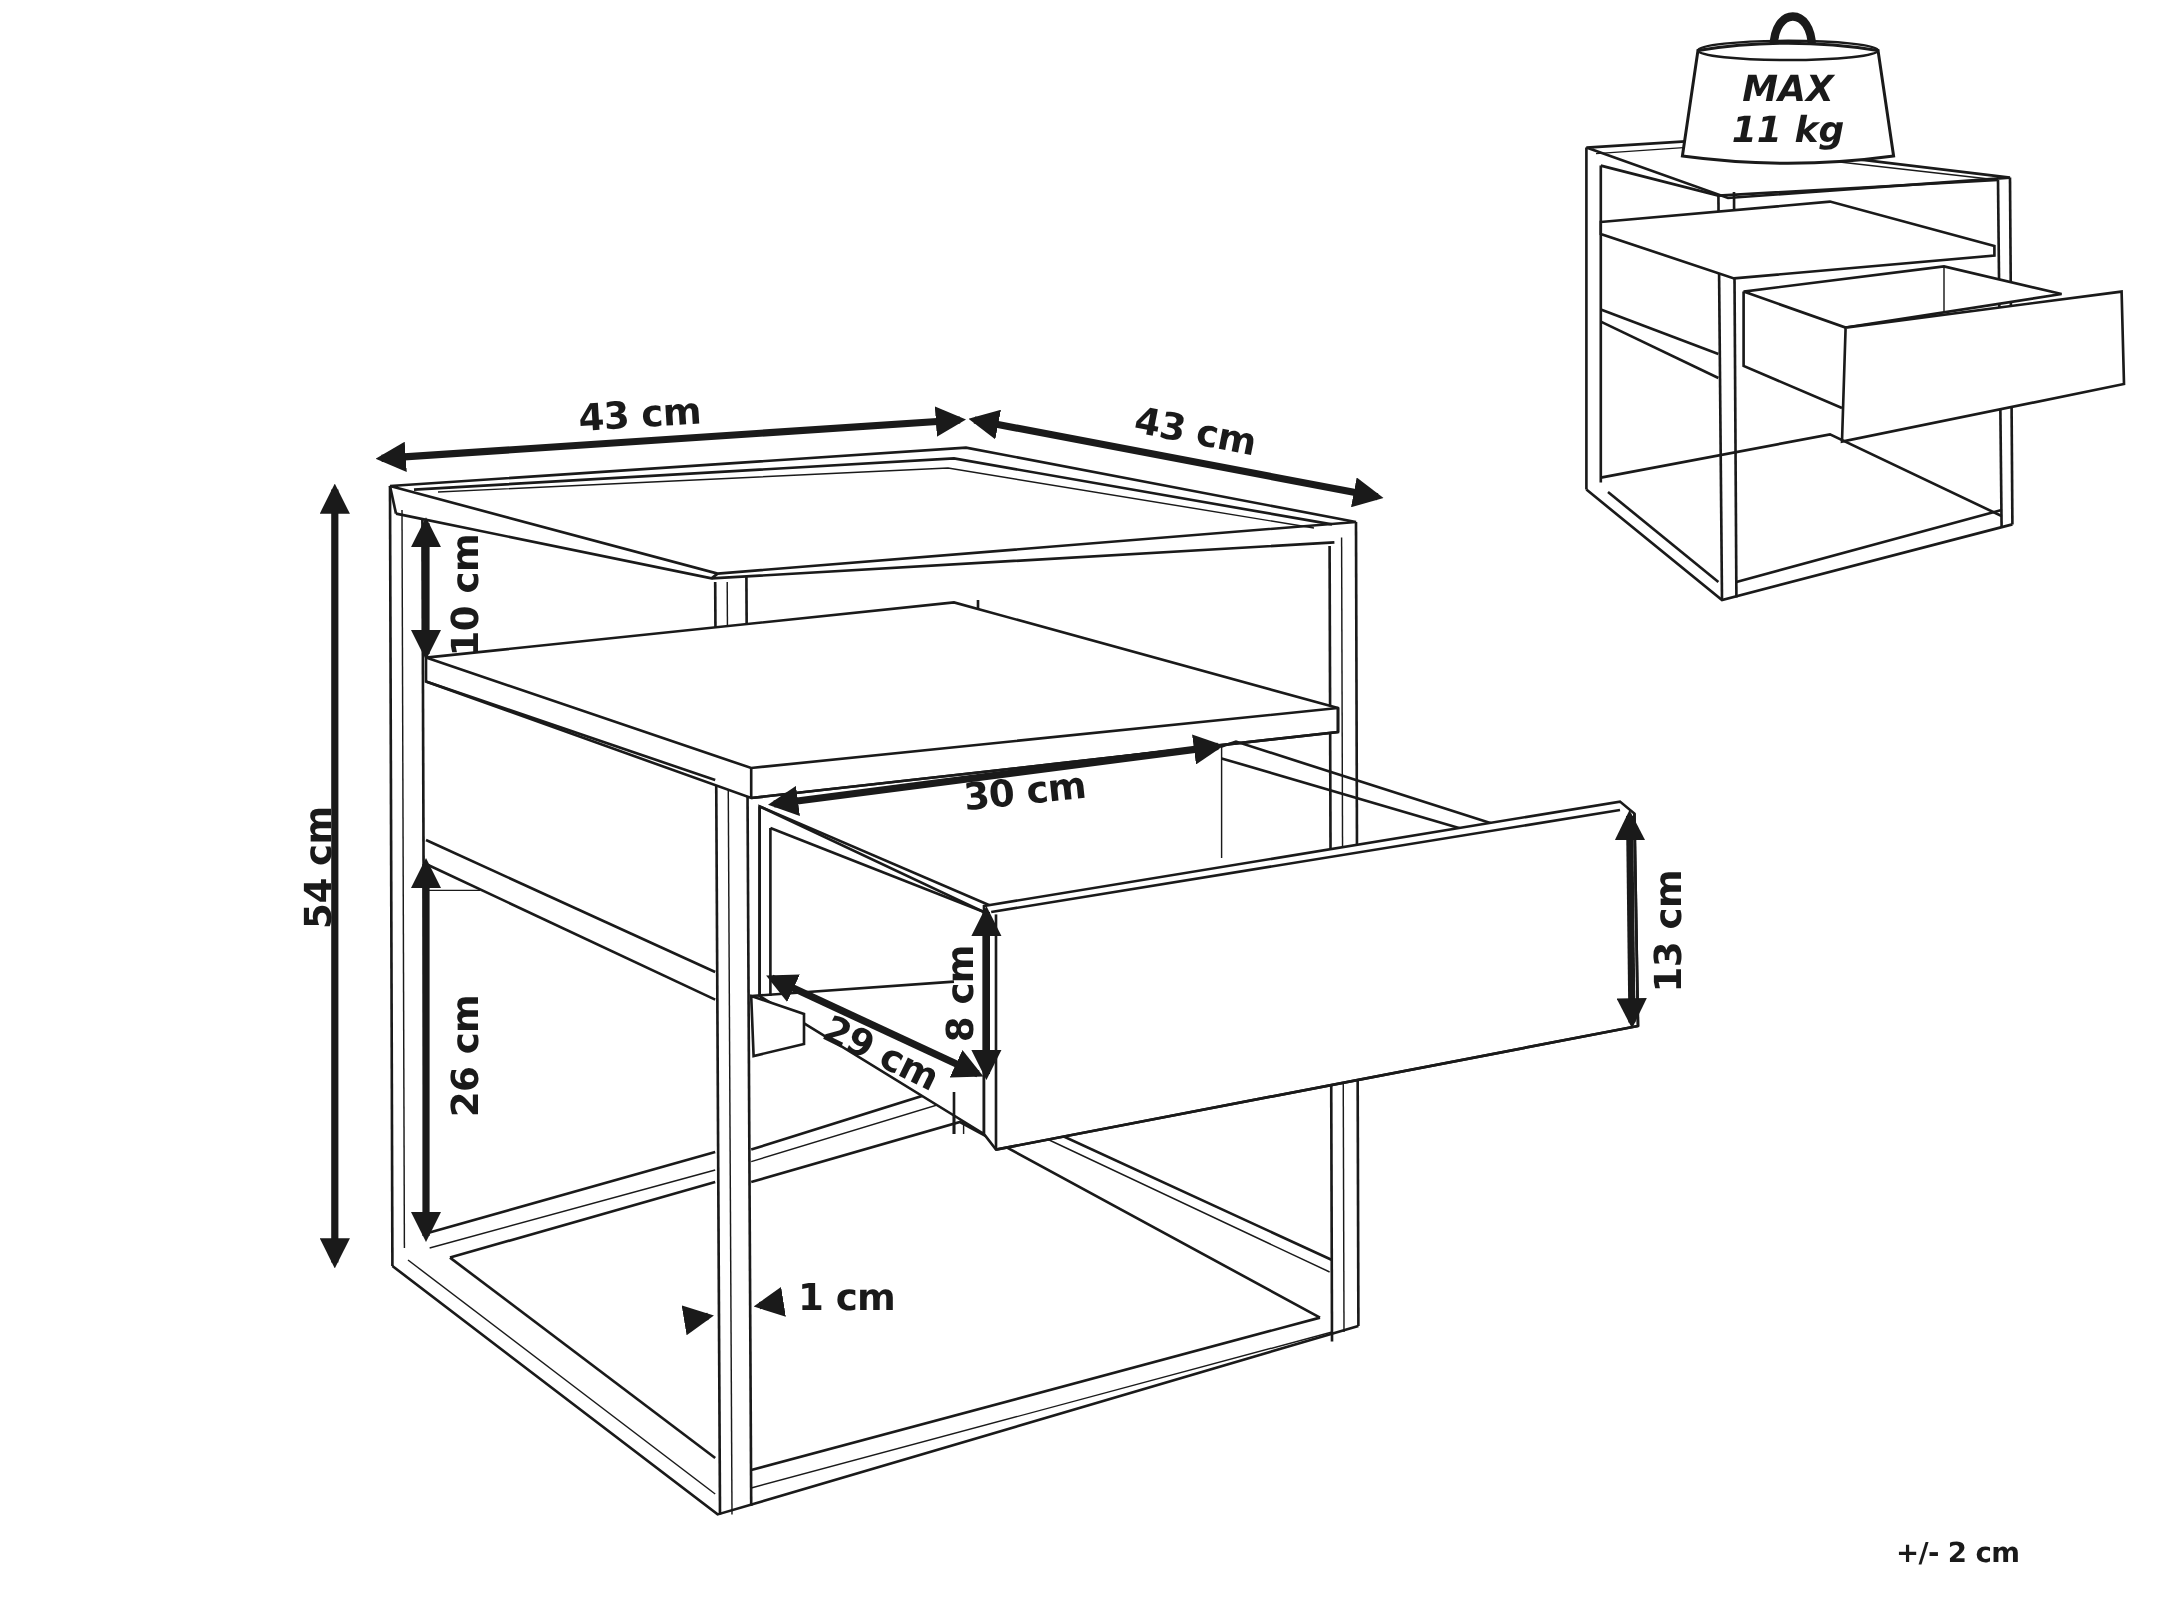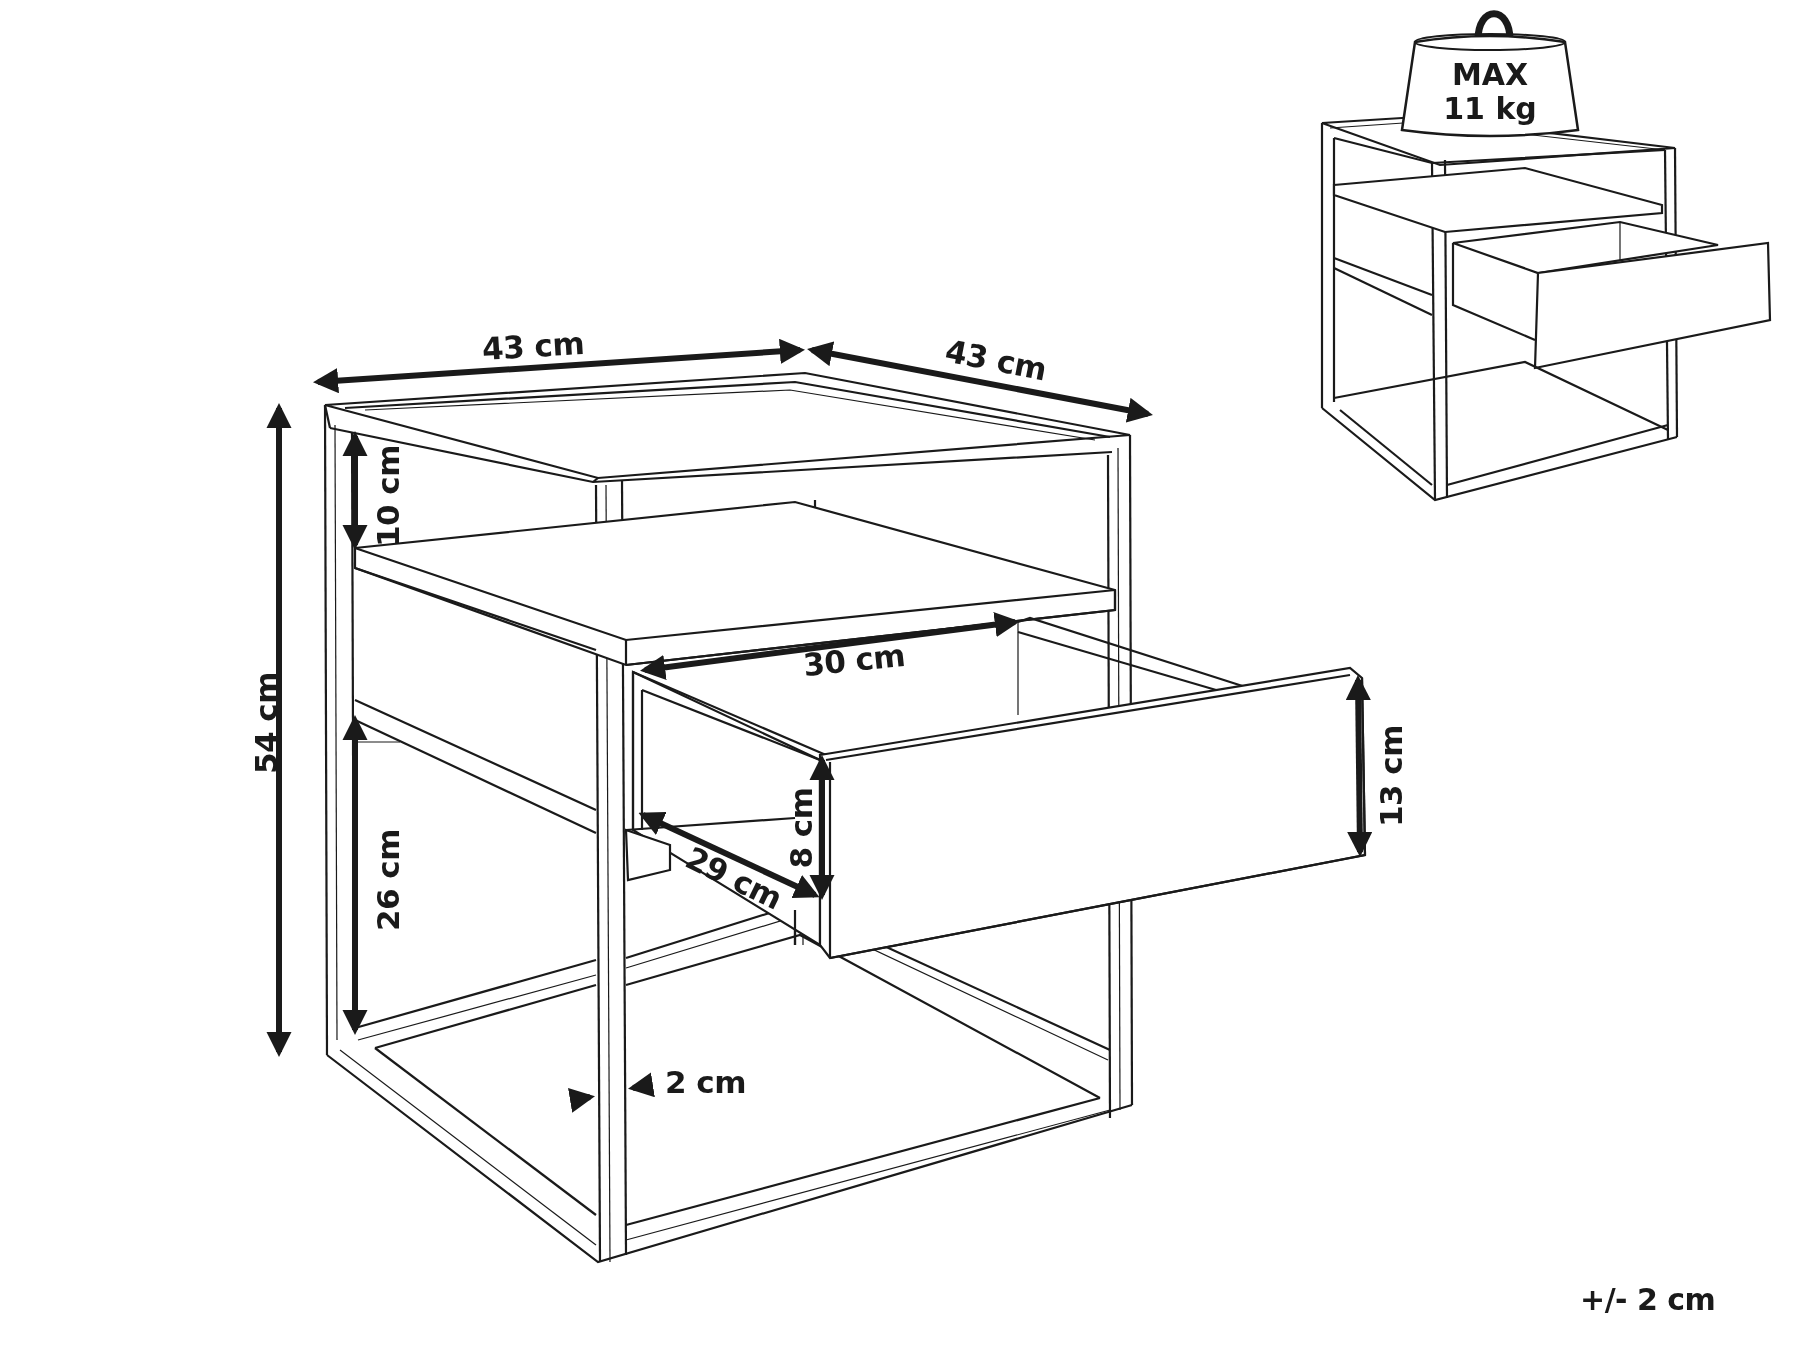--- a/index.html
+++ b/index.html
@@ -177,22 +177,22 @@
 
   <div class="label" style="left:482px; top:328px; transform: rotate(-3.5deg);">43 cm</div>
   <div class="label" style="left:945px; top:342px; transform: rotate(11deg);">43 cm</div>
   <div class="label" style="left:215px; top:705px; transform: rotate(-90deg);">54 cm</div>
   <div class="label" style="left:337px; top:478px; transform: rotate(-90deg);">10 cm</div>
   <div class="label" style="left:337px; top:862px; transform: rotate(-90deg);">26 cm</div>
   <div class="label" style="left:803px; top:642px; transform: rotate(-6deg);">30 cm</div>
   <div class="label" style="left:683px; top:860px; transform: rotate(26deg);">29 cm</div>
   <div class="label" style="left:760px; top:810px; transform: rotate(-90deg);">8 cm</div>
   <div class="label" style="left:1340px; top:758px; transform: rotate(-90deg);">13 cm</div>
-  <div class="label" style="left:665px; top:1064px;">2 cm</div>
+  <div class="label" style="left:665px; top:1064px;">1 cm</div>
 
-  <div class="weight-text" style="left:1430px; top:58px; width:120px;">
+  <div class="weight-text" style="left:1430px; top:58px; width:120px;font-style:italic;">
     <div>MAX</div>
     <div>11 kg</div>
   </div>
 
-  <div class="label" style="left:1580px; top:1282px; font-size:30px;">+/- 2 cm</div>
+  <div class="label" style="left:1580px; top:1282px; font-size:23px;">+/- 2 cm</div>
 
 </div>
 
 </body></html>

